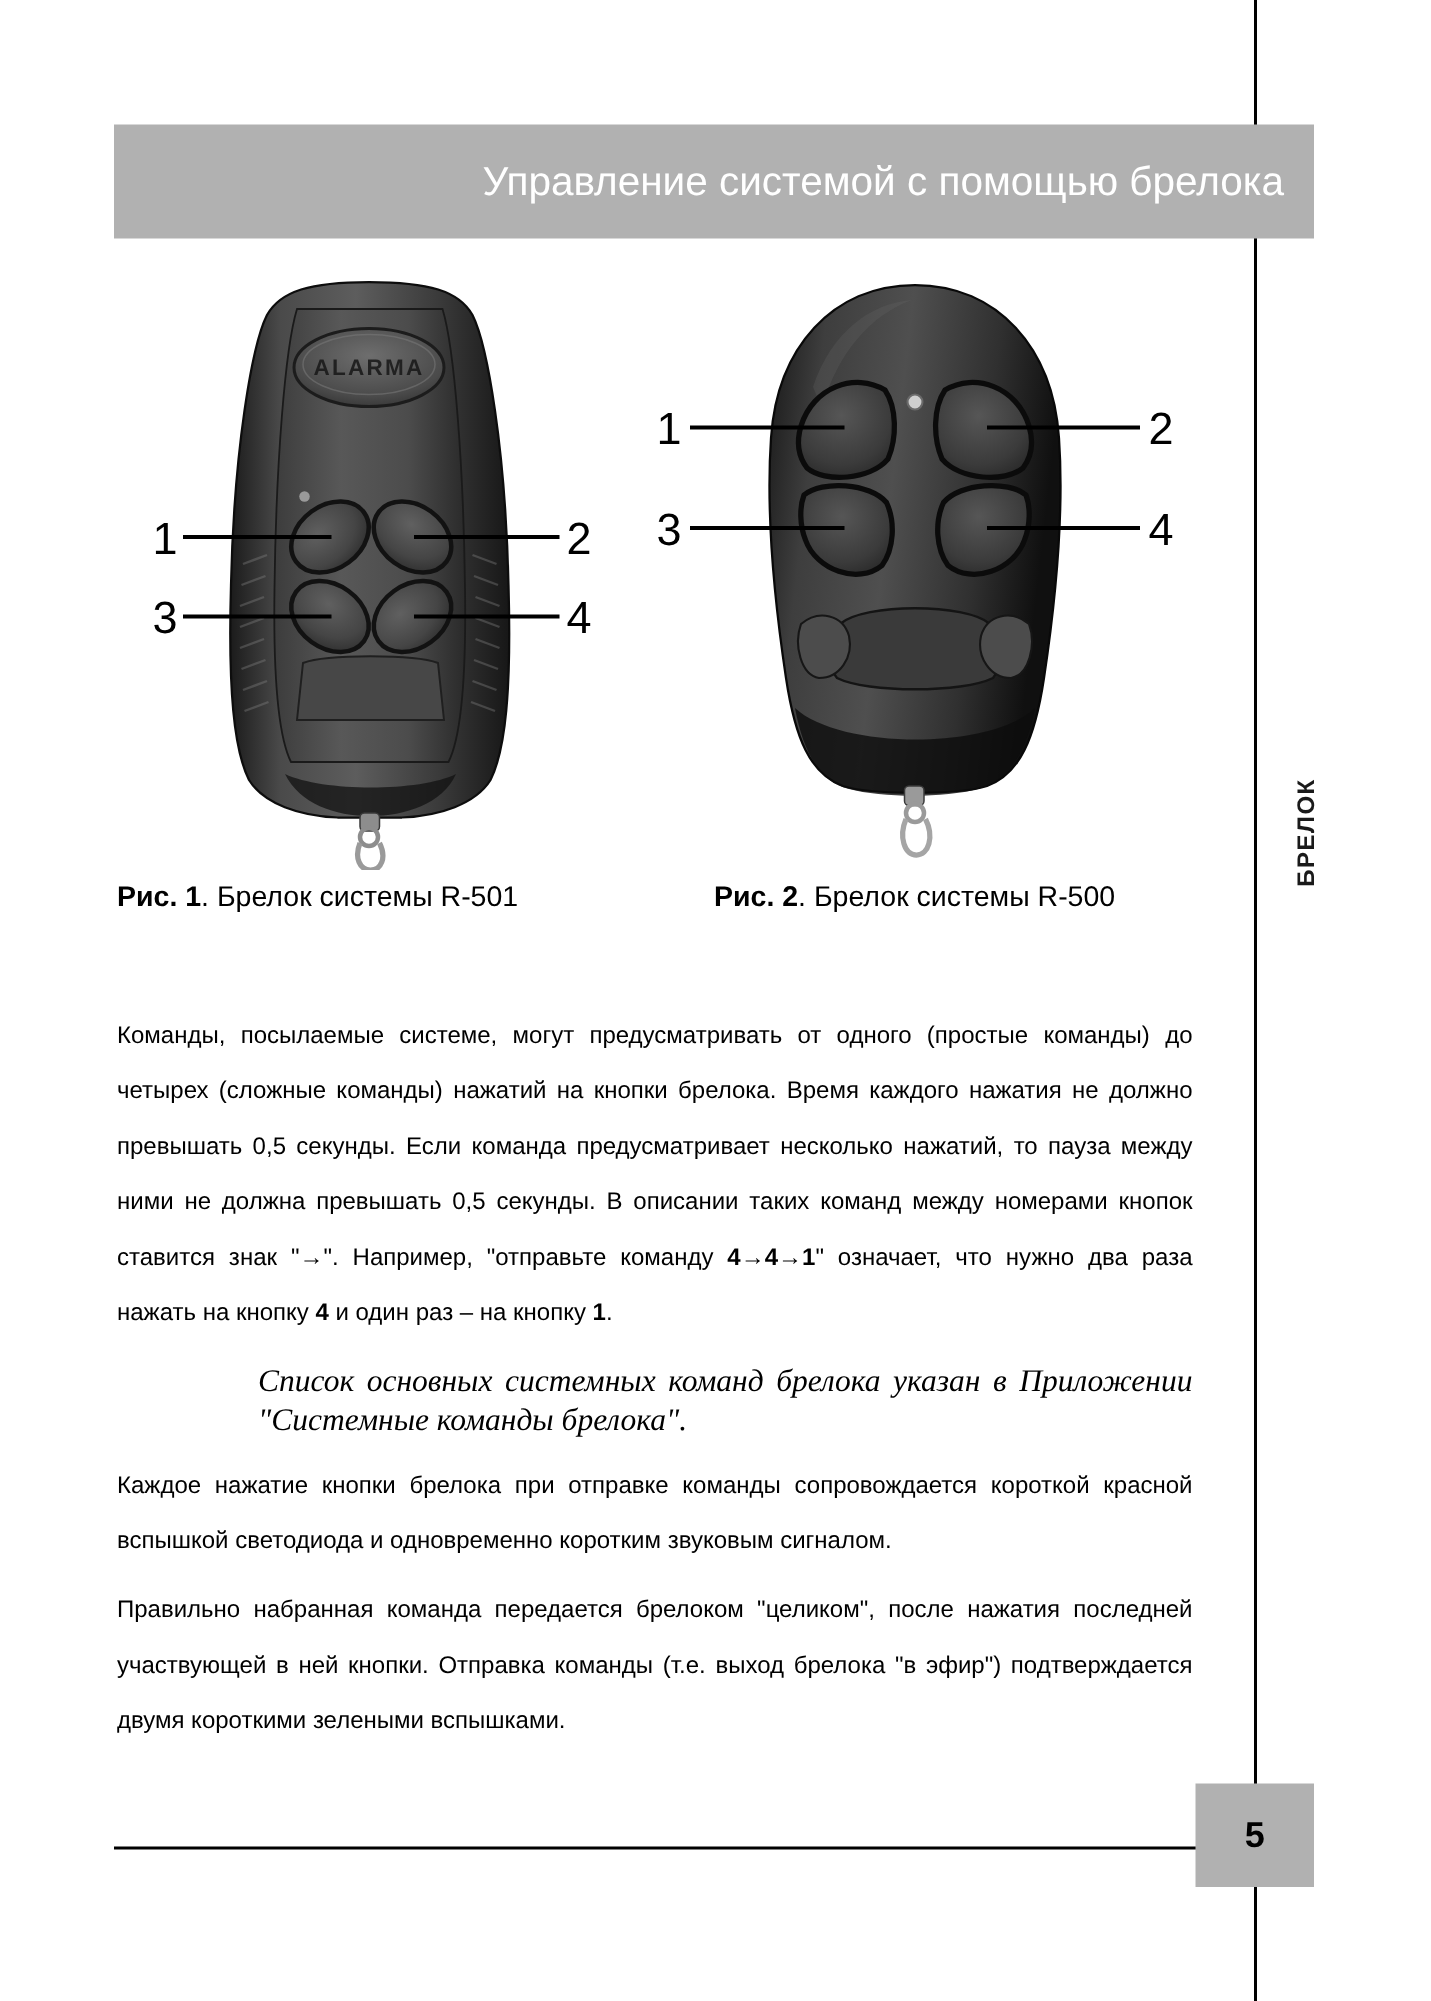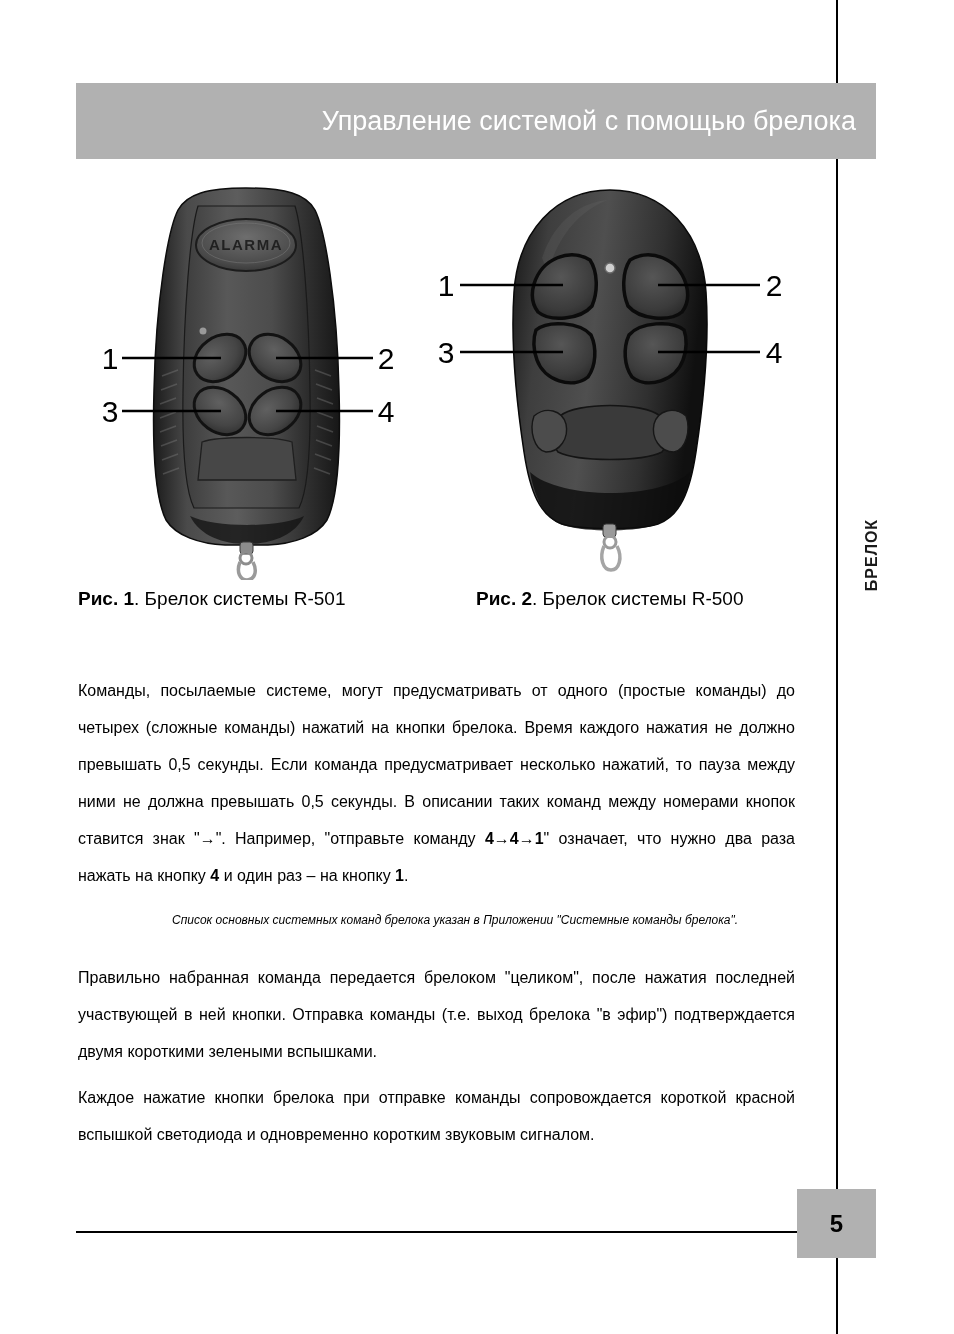--- a/index.html
+++ b/index.html
@@ -137,26 +137,26 @@
   .para {
     text-align: justify;
     font-size: 16px;
     line-height: 37px;
     margin: 0 0 9px 0;
     hyphens: none;
   }
   .para:last-child { margin-bottom: 0; }
   .para b { font-weight: bold; }
   .para-note {
-    font-family: Liberation Sans, sans-serif;
+    font-family: Liberation Serif, serif;
     font-style: italic;
-    font-size: 12px;
+    font-size: 21px;
     line-height: 26px;
     text-align: justify;
-    margin: 13px 0 26px 94px;
+    margin: 13px 0 13px 94px;
     width: 623px;
   }
   .arrow { font-weight: bold; }
 </style>
 </head>
 <body>
 
 <div class="page-rule-vertical"></div>
 
 <div class="header-bar">
@@ -363,22 +363,22 @@
   </div>
 </div>
 
 <div class="body-text">
 
   <p class="para"><span>Команды, посылаемые системе, могут предусматривать от одного (простые команды) до четырех (сложные команды) нажатий на кнопки брелока. Время каждого нажатия не должно превышать 0,5 секунды. Если команда предусматривает несколько нажатий, то пауза между ними не должна превышать 0,5 секунды. В описании таких команд между номерами кнопок ставится знак "</span><span class="arrow">→</span><span>". Например, "отправьте команду </span><b>4</b><b class="arrow">→</b><b>4</b><b class="arrow">→</b><b>1</b><span>" означает, что нужно два раза нажать на кнопку </span><b>4</b><span> и один раз – на кнопку </span><b>1</b><span>.</span></p>
 
 
   <p class="para-note">Список основных системных команд брелока указан в Приложении "Системные команды брелока".</p>
 
+  <p class="para">Каждое нажатие кнопки брелока при отправке команды сопровождается короткой красной вспышкой светодиода и одновременно коротким звуковым сигналом.</p>
+
   <p class="para">Правильно набранная команда передается брелоком "целиком", после нажатия последней участвующей в ней кнопки. Отправка команды (т.е. выход брелока "в эфир") подтверждается двумя короткими зелеными вспышками.</p>
-
-  <p class="para">Каждое нажатие кнопки брелока при отправке команды сопровождается короткой красной вспышкой светодиода и одновременно коротким звуковым сигналом.</p>
 
 </div>
 
 <div class="footer-rule"></div>
 <div class="page-number-box">
   <span class="page-number">5</span>
 </div>
 
 </body></html>

